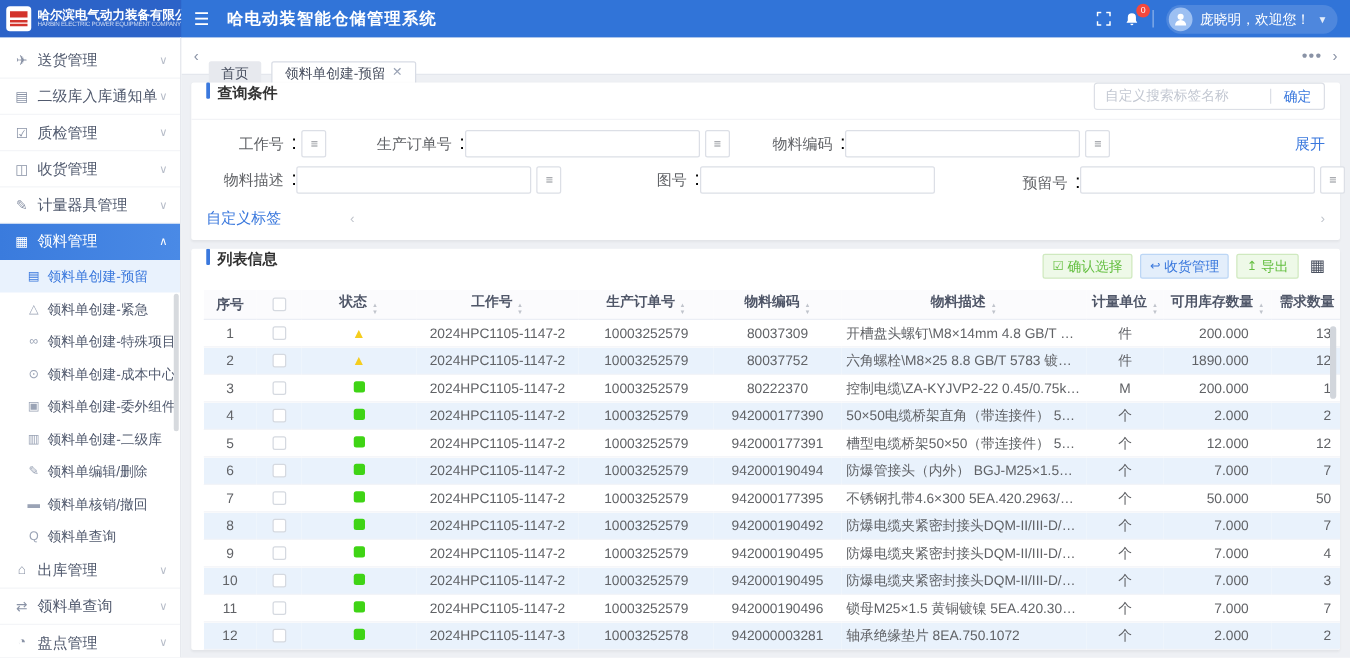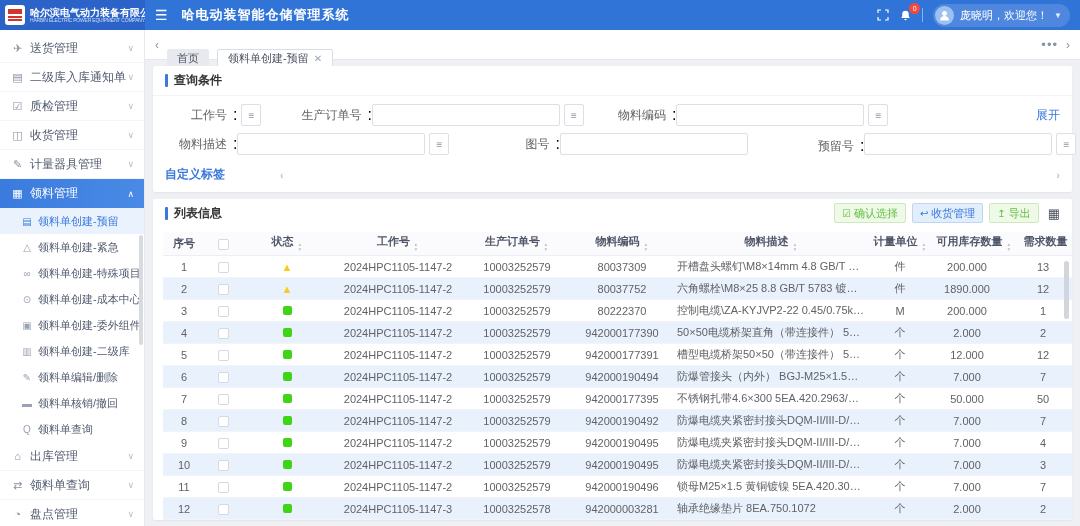--- a/index.html
+++ b/index.html
@@ -50,59 +50,59 @@
   .tab-arrow{color:#8a93a6;font-size:12px;cursor:pointer;}
   .tab-chip{height:20px;padding:0 10px;font-size:11px;display:flex;align-items:center;gap:5px;border-radius:2px;cursor:pointer;margin-top:28px;}
   .tab-home{background:#e7e9ee;color:#495060;}
   .tab-active{background:#fff;border:1px solid #d8dce5;color:#495060;}
   .tab-close{font-size:10px;color:#9aa3b5;}
   .tab-more{margin-left:auto;color:#8a93a6;font-size:13px;cursor:pointer;letter-spacing:1px;}
 
   
   .content{flex:1;overflow:hidden;padding:6px 8px;display:flex;flex-direction:column;gap:7px;}
   .card{background:#fff;border-radius:2px;box-shadow:0 1px 2px rgba(0,0,0,.05);}
-  .sec-head{display:flex;align-items:center;height:30px;padding:0 12px;border-bottom:1px solid #f2f3f6;}
+  .sec-head{display:flex;height:30px;padding:0 12px;border-bottom:1px solid #f2f3f6;}
   .sec-bar{width:3px;height:13px;background:#3a78dd;border-radius:1px;margin-right:6px;}
   .sec-title{font-size:12px;font-weight:bold;color:#333;}
 
   
   .tag-group{margin-left:auto;display:flex;align-items:center;border:1px solid #dcdfe6;border-radius:3px;height:22px;overflow:hidden;}
   .tag-input{border:none;outline:none;width:140px;height:20px;font-size:11px;padding:0 8px;color:#606266;}
   .tag-input::placeholder{color:#c3c8d2;}
   .tag-sep{width:1px;height:12px;background:#dcdfe6;}
   .tag-ok{font-size:11px;color:#3a78dd;padding:0 10px;cursor:pointer;}
   .qrows{padding:8px 12px 2px;}
   .qrow{display:flex;align-items:center;margin-bottom:7px;}
   .qfield{display:flex;align-items:center;}
   .qlabel{text-align:right;color:#606266;font-size:12px;padding-right:6px;white-space:nowrap;}
   .w1{width:68px;} .w2{width:88px;} .w3{width:70px;}
   .qinput{width:188px;height:22px;border:1px solid #dcdfe6;border-radius:2px;font-size:11px;padding:0 6px;color:#606266;outline:none;}
   .qfilter{width:20px;height:22px;margin-left:4px;border:1px solid #dcdfe6;border-radius:2px;display:flex;align-items:center;justify-content:center;color:#909399;font-size:10px;cursor:pointer;background:#fff;}
   .qfilter.ph{visibility:hidden;}
   .qactions{margin-left:auto;display:flex;align-items:center;gap:8px;}
   .link{color:#3a78dd;font-size:12px;cursor:pointer;}
-  .ctag-row{display:flex;align-items:center;padding:2px 12px 9px;font-weight:bold;}
+  .ctag-row{display:flex;align-items:center;padding:2px 12px 9px;}
   .ctag-arrow{color:#c0c4cc;font-size:11px;cursor:pointer;}
   .ctag-arrow.l{margin-left:55px;}
   .ctag-arrow.r{margin-left:auto;}
 
   
   .list-card{flex:1;display:flex;flex-direction:column;overflow:hidden;position:relative;}
   .lactions{margin-left:auto;display:flex;align-items:center;gap:6px;}
   .lbtn{height:20px;padding:0 7px;font-size:11px;border-radius:2px;display:flex;align-items:center;gap:3px;cursor:pointer;border:1px solid transparent;}
   .lbtn .li{font-size:10px;}
   .lbtn-green{background:#eef9e8;color:#64bf40;border-color:#cfe9bf;}
   .lbtn-blue{background:#e3eefb;color:#3a78dd;border-color:#bcd6f5;}
   .grid-icon{color:#4a5160;font-size:13px;cursor:pointer;margin-left:3px;}
 
   table{width:calc(100% - 20px);margin:4px 10px 0;border-collapse:collapse;table-layout:fixed;font-size:11px;}
   thead th{height:24px;background:#fbfbfd;border-bottom:1px solid #ebeef5;color:#4f5668;font-weight:bold;text-align:center;white-space:nowrap;overflow:hidden;}
   tbody td{height:22px;border-bottom:1px solid #f2f4f8;color:#606266;text-align:center;white-space:nowrap;overflow:hidden;text-overflow:ellipsis;padding:0 4px;}
   tbody tr:nth-child(even){background:#e9f2fc;}
-  td.al{text-align:left;} td.ar{padding-right:18px;} 
+  td.al{text-align:left;} td.ar{text-align:right;padding-right:18px;} 
   .sort{display:inline-flex;flex-direction:column;margin-left:3px;vertical-align:-1px;}
   .sort i{font-style:normal;font-size:6px;line-height:5px;color:#c0c4cc;transform:scale(.8);}
   .cb{display:inline-block;width:11px;height:11px;border:1px solid #d5d9e0;border-radius:2px;background:#fff;vertical-align:middle;cursor:pointer;}
   .st-warn{color:#f5cd1e;font-size:11px;}
   .st-ok{display:inline-block;width:9px;height:9px;background:#3fd415;border-radius:2px;}
 
   .vscroll{position:absolute;right:3px;top:62px;width:5px;bottom:40px;}
   .vscroll .thumb{width:5px;height:58px;background:#d2d6dc;border-radius:3px;}
 </style>
 </head>
@@ -267,20 +267,25 @@
       <span class="tab-more">•••</span>
       <span class="tab-arrow">›</span>
     </div>
 
     <div class="content">
 
       <section class="card">
         <div class="sec-head">
           <span class="sec-bar"></span>
           <span class="sec-title">查询条件</span>
+          <div class="tag-group">
+            <input class="tag-input" placeholder="自定义搜索标签名称" style="">
+            <span class="tag-sep"></span>
+            <span class="tag-ok">确定</span>
+          </div>
         </div>
         <div class="qrows">
           <div class="qrow">
             <div class="qfield">
               <span class="qlabel w1">工作号</span>
                 <span>:</span>
               <span class="qfilter">≡</span>
             </div>
             <div class="qfield" style="margin-left:18px;">
               <span class="qlabel w2">生产订单号</span>

